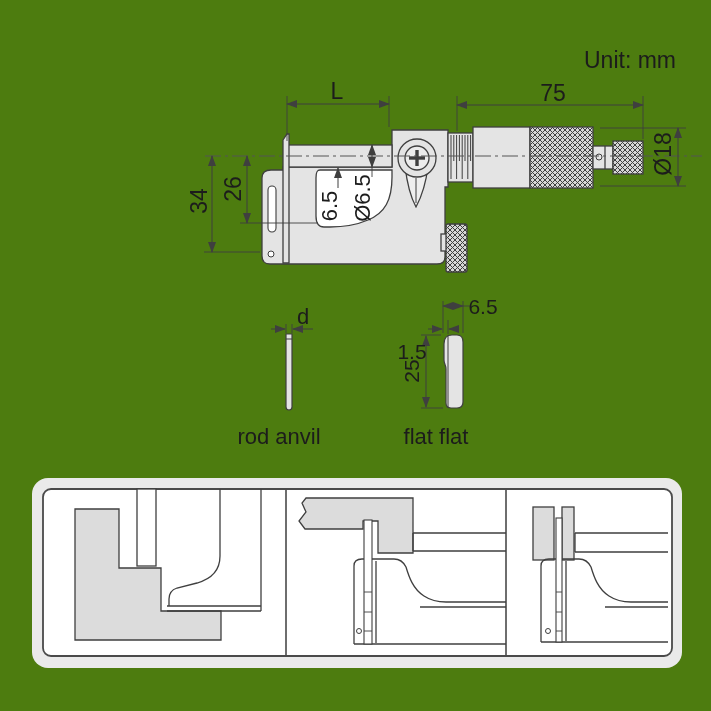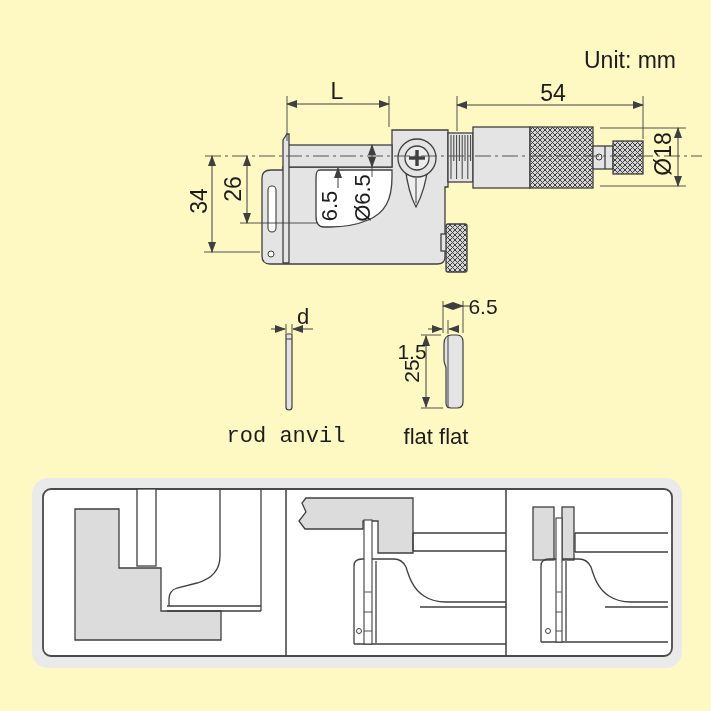--- a/index.html
+++ b/index.html
@@ -1,16 +1,16 @@
 <!DOCTYPE html>
 <html><head>
 <meta charset="utf-8">
 <style>
   html,body{margin:0;padding:0;background:#ffffff;}
-  .canvas{position:relative;width:711px;height:711px;background:#fef9c3;overflow:hidden;
+  .canvas{position:relative;width:711px;height:711px;background:#4d7c0f;overflow:hidden;
           font-family:"Liberation Sans",sans-serif;color:#1c1c1c;}
   svg{position:absolute;left:0;top:0;}
   .label{position:absolute;transform:translate(-50%,-50%);white-space:nowrap;
          font-family:"Liberation Sans",sans-serif;color:#1c1c1c;line-height:1;}
   .rot{transform:translate(-50%,-50%) rotate(-90deg);}
   .f23{font-size:23px;} .f22{font-size:22px;} .f21{font-size:21px;}
 </style>
 </head>
 <body>
 
@@ -159,28 +159,28 @@
         <rect x="556" y="518" width="6" height="124" fill="#ffffff" stroke-width="1.1"></rect>
         <path stroke-width="0.9" d="M556,592 L562,592 M556,612 L562,612 M556,631 L562,631"></path>
         <circle cx="548" cy="631" r="2.5" fill="#ffffff" stroke-width="1"></circle>
       </g>
     </g>
   </svg>
 
   <div class="label f23" style="left:630px;top:60px;">Unit: mm</div>
 
   <div class="label f23" style="left:337px;top:91px;">L</div>
-  <div class="label f23" style="left:553px;top:93px;">54</div>
+  <div class="label f23" style="left:553px;top:93px;">75</div>
   <div class="label f23 rot" style="left:663px;top:154px;">Ø18</div>
   <div class="label f23 rot" style="left:199px;top:201px;">34</div>
   <div class="label f23 rot" style="left:233px;top:189px;">26</div>
   <div class="label f22 rot" style="left:330px;top:206px;">6.5</div>
   <div class="label f22 rot" style="left:363px;top:198px;">Ø6.5</div>
 
   <div class="label f22" style="left:303px;top:317px;">d</div>
-  <div class="label f22" style="left:286px;top:437px;font-family:Liberation Mono, monospace;">rod anvil</div>
+  <div class="label f22" style="left:279px;top:437px;">rod anvil</div>
 
   <div class="label f21" style="left:412px;top:319px;margin-top:32px;">1.5</div>
   <div class="label f21" style="left:483px;top:306px;">6.5</div>
   <div class="label f21 rot" style="left:411px;top:371px;">25</div>
   <div class="label f22" style="left:436px;top:437px;">flat flat</div>
 
 </div>
 
 </body></html>

